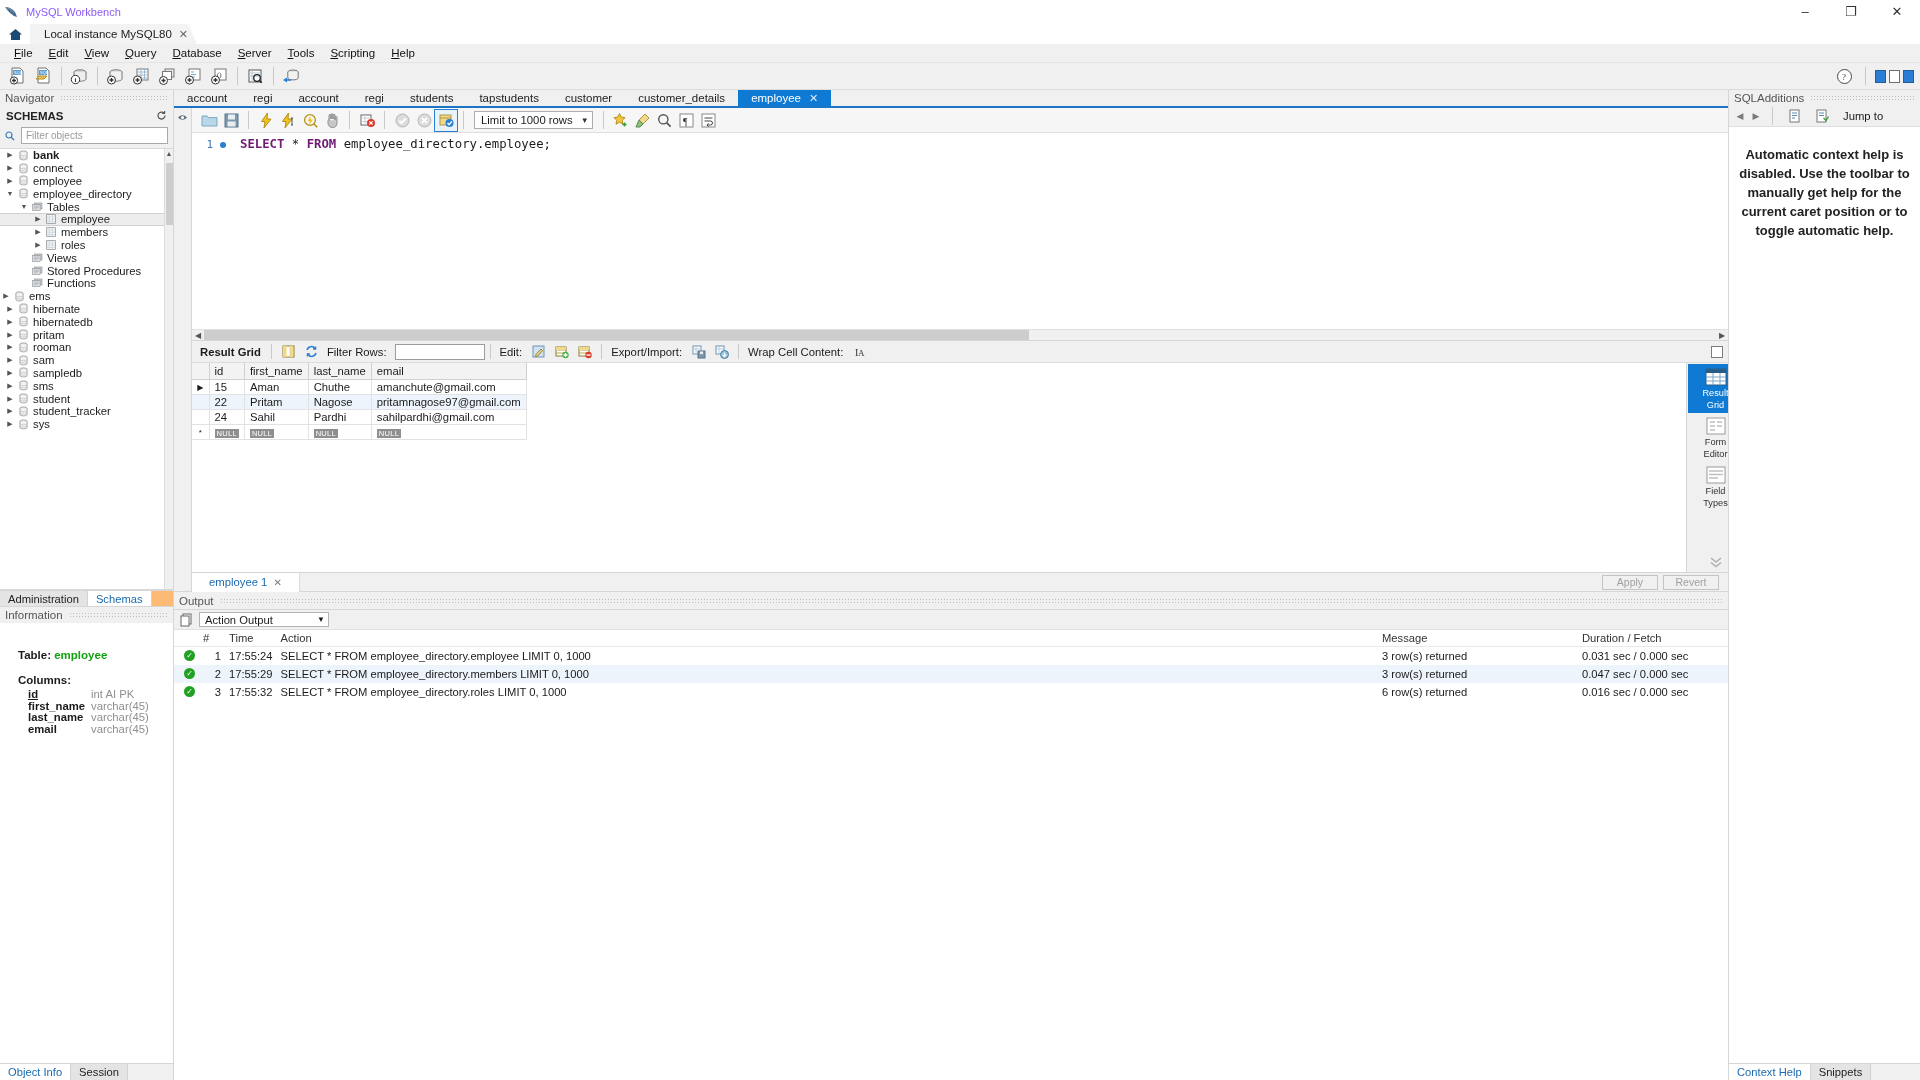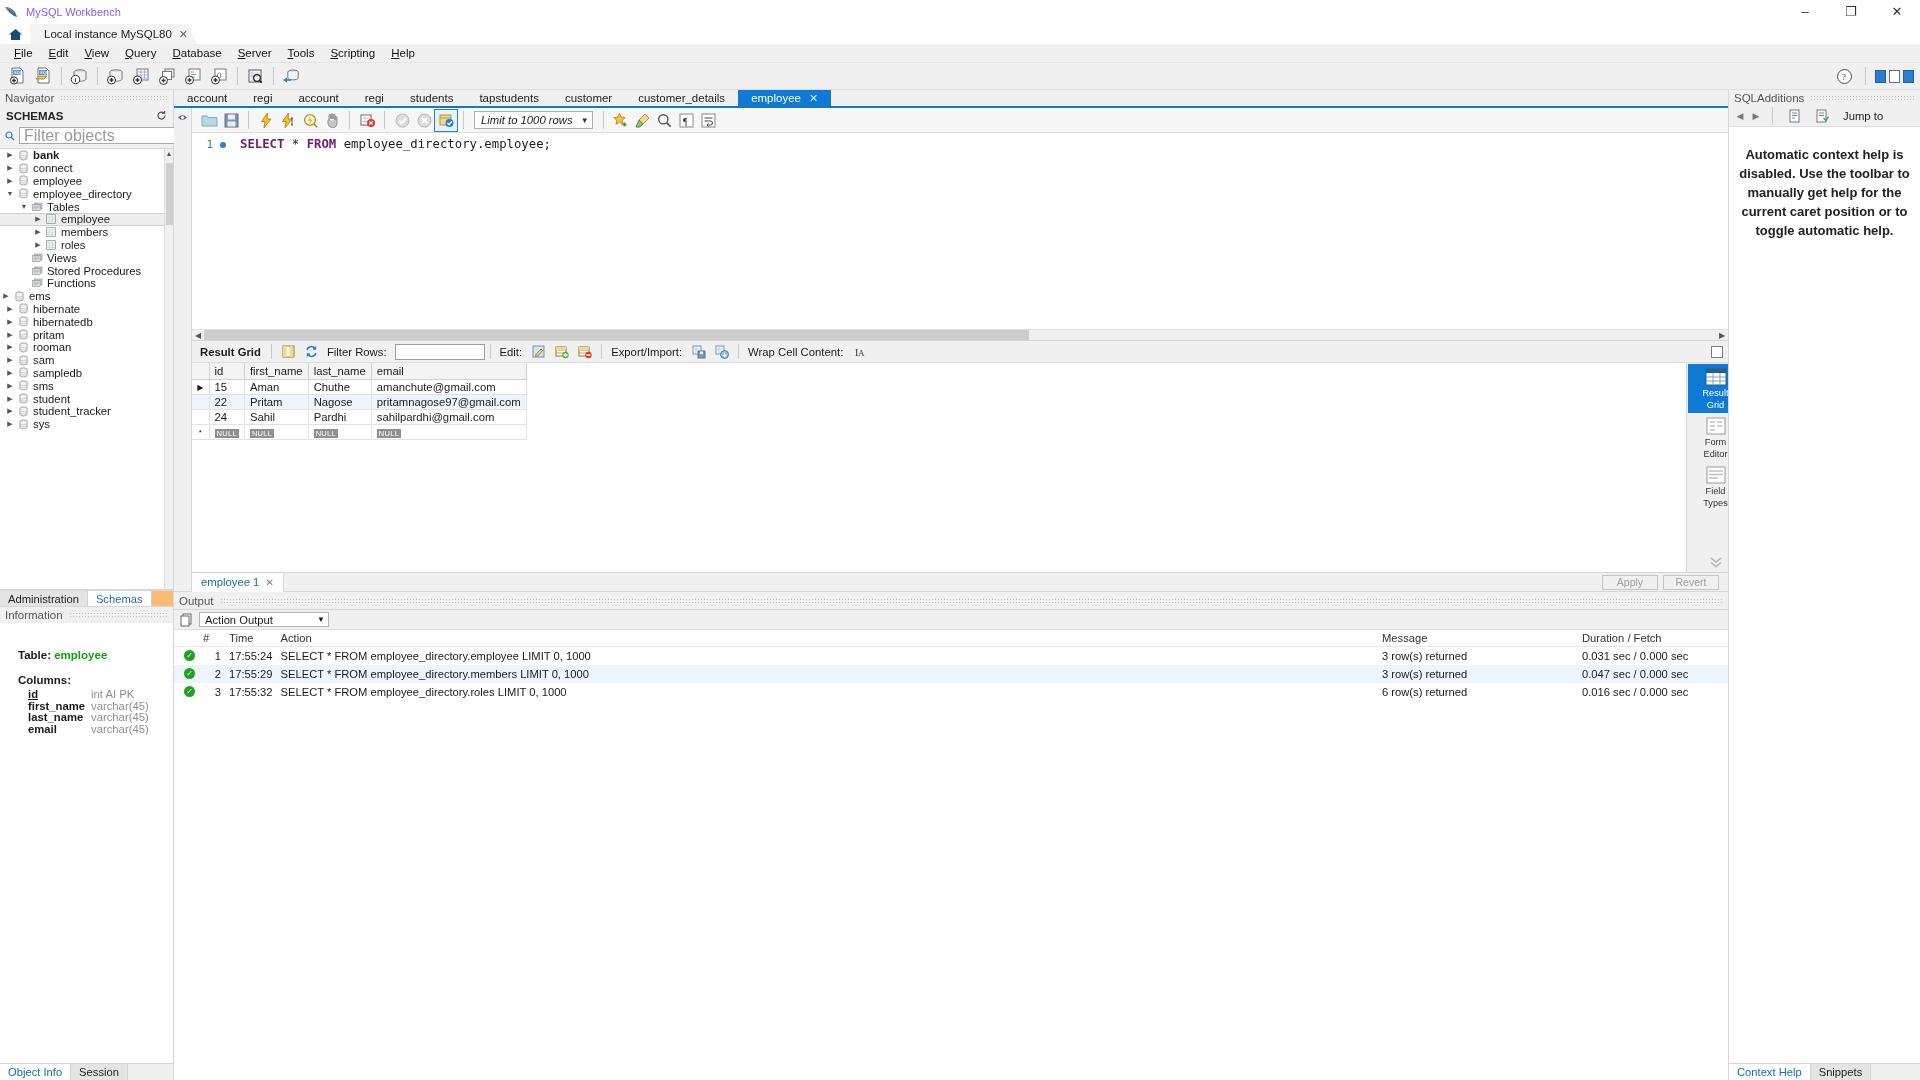--- a/index.html
+++ b/index.html
@@ -56,21 +56,21 @@
   .paneltitle .dots{ flex:1; height:6px; background-image:radial-gradient(#bdbdbd 0.8px, transparent 0.9px); background-size:3px 3px; }
 
   .schemas-hdr{ height:19px; display:flex; align-items:center; justify-content:space-between; padding:0 6px; background:#f0f0f0; }
   .schemas-hdr .t{ font-weight:bold; font-size:11.5px; color:#222; }
   .schemas-hdr .r{ color:#666; font-size:11px; }
 
   .filterwrap{ padding:2px 5px 4px 5px; display:flex; align-items:center; gap:4px; }
   .filterwrap .mag{ color:#3c7bbd; font-size:11px; width:12px; text-align:center; }
   .filterinput{
     flex:1; height:17px; border:1px solid #a9a9a9; background:#fff;
-    font-size:16px; padding:0 4px; color:#222; font-family:"Liberation Sans", sans-serif;
+    font-size:10px; padding:0 4px; color:#222; font-family:"Liberation Sans", sans-serif;
   }
   .filterinput::placeholder{ color:#9a9a9a; }
 
   .tree{ flex:1; overflow:hidden; background:#fff; border:1px solid #d8d8d8; border-left:none; border-right:none; position:relative; }
   .trow{ height:12.8px; display:flex; align-items:center; font-size:11.3px; color:#1b1b1b; white-space:nowrap; padding-right:2px; }
   .trow.sel{ background:#ededed; border:1px solid #d0d0d0; border-left:none; border-right:none; }
   .arrow{ width:12px; text-align:center; font-size:7px; color:#555; flex:none; }
   .arrow.empty{ color:transparent; }
   .ticon{ width:14px; display:flex; justify-content:center; align-items:center; flex:none; }
   .tlabel{ padding-left:3px; }
@@ -106,21 +106,21 @@
   .edtab .x{ margin-left:8px; font-size:11px; opacity:.85; }
 
   .editorwrap{ flex:none; display:flex; background:#fff; border-bottom:1px solid #d6d6d6; }
   .sidebarstrip{ width:18px; background:#f0f0f0; display:flex; flex-direction:column; align-items:center; padding-top:3px; border-right:1px solid #d6d6d6; }
   .editorcol{ flex:1; min-width:0; display:flex; flex-direction:column; }
 
   .sqltool{ height:25px; background:#f6f6f6; display:flex; align-items:center; padding-left:6px; border-bottom:1px solid #dedede; }
   .sqltool .tbtn{ width:22px; height:21px; }
   .limitsel{
     height:18px; min-width:118px; background:#fff; border:1px solid #adadad;
-    display:flex; align-items:center; padding:0 3px 0 6px; font-size:11.3px; color:#1b1b1b; margin:0 4px;font-style:italic;
+    display:flex; align-items:center; padding:0 3px 0 6px; font-size:11.3px; color:#1b1b1b; margin:0 4px;
   }
   .limitsel .cv{ margin-left:auto; font-size:8px; color:#333; padding-left:8px; }
 
   .sqlarea{ height:196px; background:#fff; display:flex; position:relative; }
   .gutter{ width:24px; background:#fff; padding-top:4px; text-align:right; }
   .gutter .ln{ font-family:"DejaVu Sans Mono", monospace; font-size:11px; color:#3e7eb5; line-height:15px; padding-right:3px; }
   .bpcol{ width:14px; padding-top:4px; display:flex; flex-direction:column; align-items:center; }
   .bpdot{ width:6px; height:6px; border-radius:50%; background:#2a7fd0; margin-top:5px; }
   .codecol{ flex:1; padding-top:4px; }
   .codeline{ font-family:"DejaVu Sans Mono", monospace; font-size:12.3px; line-height:15px; white-space:pre; padding-left:10px; }
@@ -158,21 +158,21 @@
   .cidx{ width:30px; }
   .cfn{ width:62px; }
   .cln{ width:55px; }
   .cem{ width:122px; }
 
   .rsidebar{ width:42px; background:#f0f0f0; border-left:1px solid #d6d6d6; display:flex; flex-direction:column; align-items:center; padding-top:1px; }
   .rsbtn{ width:40px; padding:4px 0 3px 16px; display:flex; flex-direction:column; align-items:center; gap:2px; font-size:9.2px; color:#333; line-height:10px; }
   .rsbtn.act{ background:#0f7ad4; color:#fff; }
 
   .applybar{ height:19px; background:#f0f0f0; display:flex; align-items:center; border-top:1px solid #d6d6d6; }
-  .restab{ height:19px; display:flex; align-items:center; gap:6px; padding:0 9px; font-size:11.3px; color:#1b6ab0; background:#fff; border-right:1px solid #dcdcdc;}
+  .restab{ height:19px; display:flex; align-items:center; gap:6px; padding:0 17px; font-size:11.3px; color:#1b6ab0; background:#fff; border-right:1px solid #dcdcdc;}
   .restab .x{ color:#777; font-size:10px; }
   .applybar .btns{ margin-left:auto; display:flex; gap:5px; padding-right:9px; }
   .gbtn{ width:56px; height:15px; border:1px solid #c4c4c4; background:#f0f0f0; color:#a0a0a0; font-size:10.5px; display:flex; align-items:center; justify-content:center; }
 
   
   .outputwrap{ height:300px; display:flex; flex-direction:column; background:#fff; border-top:1px solid #d6d6d6; }
   .outtool{ height:20px; background:#f0f0f0; display:flex; align-items:center; padding-left:6px; gap:6px; border-bottom:1px solid #e0e0e0;}
   .outsel{ width:130px; height:15px; border:1px solid #b4b4b4; background:#fff; display:flex; align-items:center; padding:0 3px 0 5px; font-size:11.2px; }
   .outsel .cv{ margin-left:auto; font-size:8px; }
   .outgrid{ flex:1; background:#fff; }

